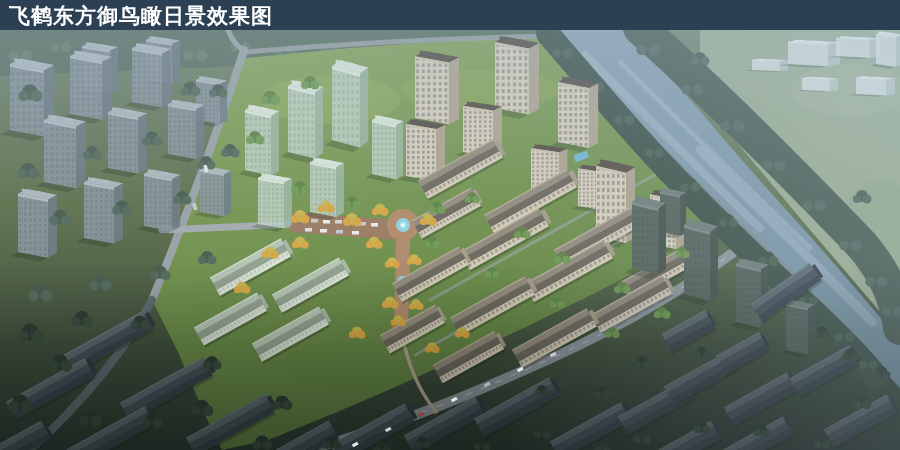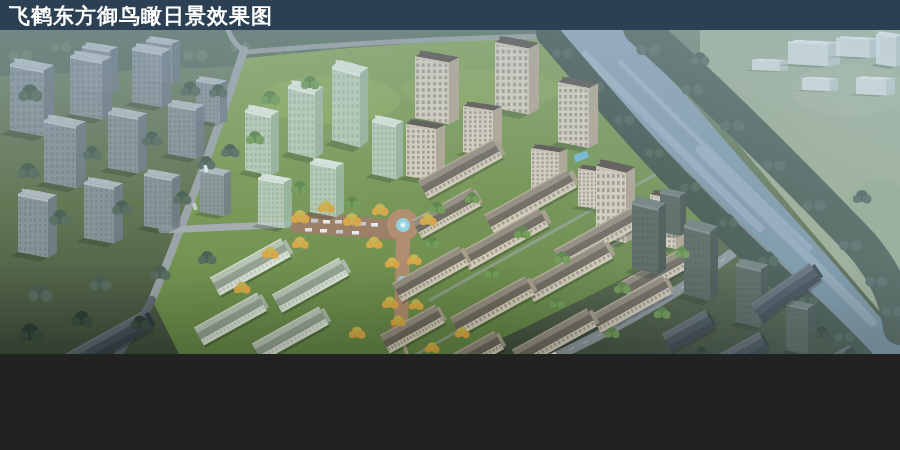--- a/index.html
+++ b/index.html
@@ -1,16 +1,16 @@
 <!DOCTYPE html>
 <html><head>
 <meta charset="utf-8">
 <style>
   html,body{margin:0;padding:0;background:#222;}
-  #stage{position:relative;width:900px;height:354px;overflow:hidden;
+  #stage{position:relative;width:900px;height:450px;overflow:hidden;
          font-family:"DejaVu Sans","Liberation Sans",sans-serif;}
   svg{display:block;}
   
   .tCream{--f:#dad1be;--s:#b1a48e;--r:#574e46;--c:#cfc3ac;--wo:.75;}
   .tGlass{--f:rgba(193,213,198,.85);--s:rgba(157,184,164,.85);--r:rgba(224,234,224,.95);--c:rgba(238,245,238,.8);--wo:.3;}
   .tCtx{--f:rgba(138,150,159,.88);--s:rgba(109,121,131,.88);--r:rgba(177,186,192,.95);--c:rgba(202,210,216,.7);--wo:.35;}
   .tDark{--f:#56645c;--s:#43514a;--r:#6f7e78;--c:#7d8b84;--wo:.4;}
   .tWhite{--f:rgba(235,241,245,.72);--s:rgba(203,213,220,.65);--r:rgba(248,251,253,.85);--c:rgba(255,255,255,.6);--wo:0;}
   .slB{--r2:#948b7c;--r1:#6e675c;--rg:#b9ae99;--f:#d8cfba;--s:#a89d88;--wo:.7;}
   .slP{--r2:#b9c6b4;--r1:#93a291;--rg:#d5dfd0;--f:#dde6d8;--s:#aab8a6;--wo:.3;}

